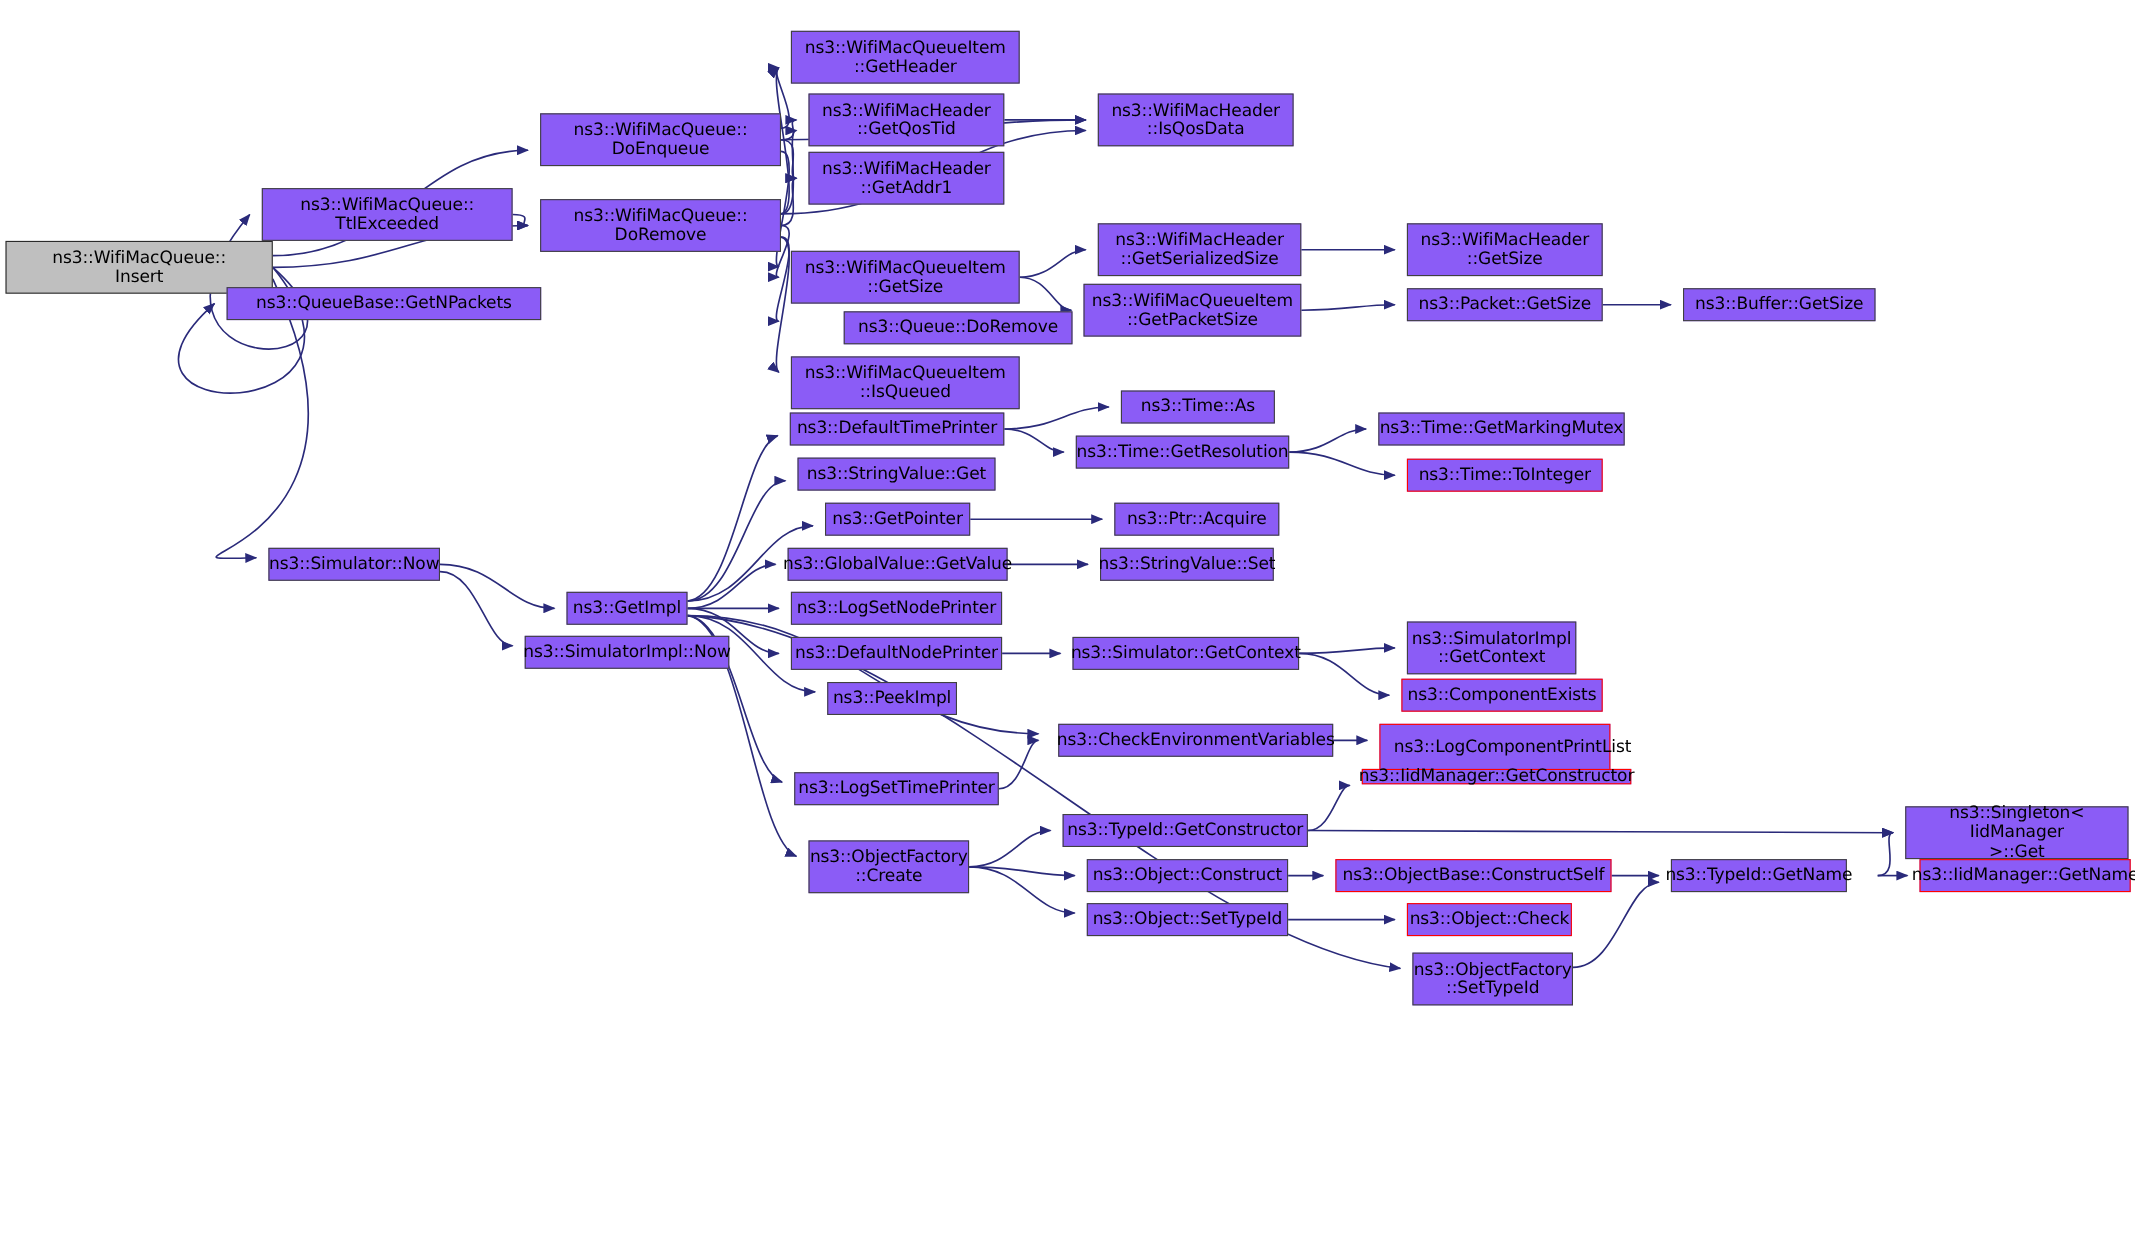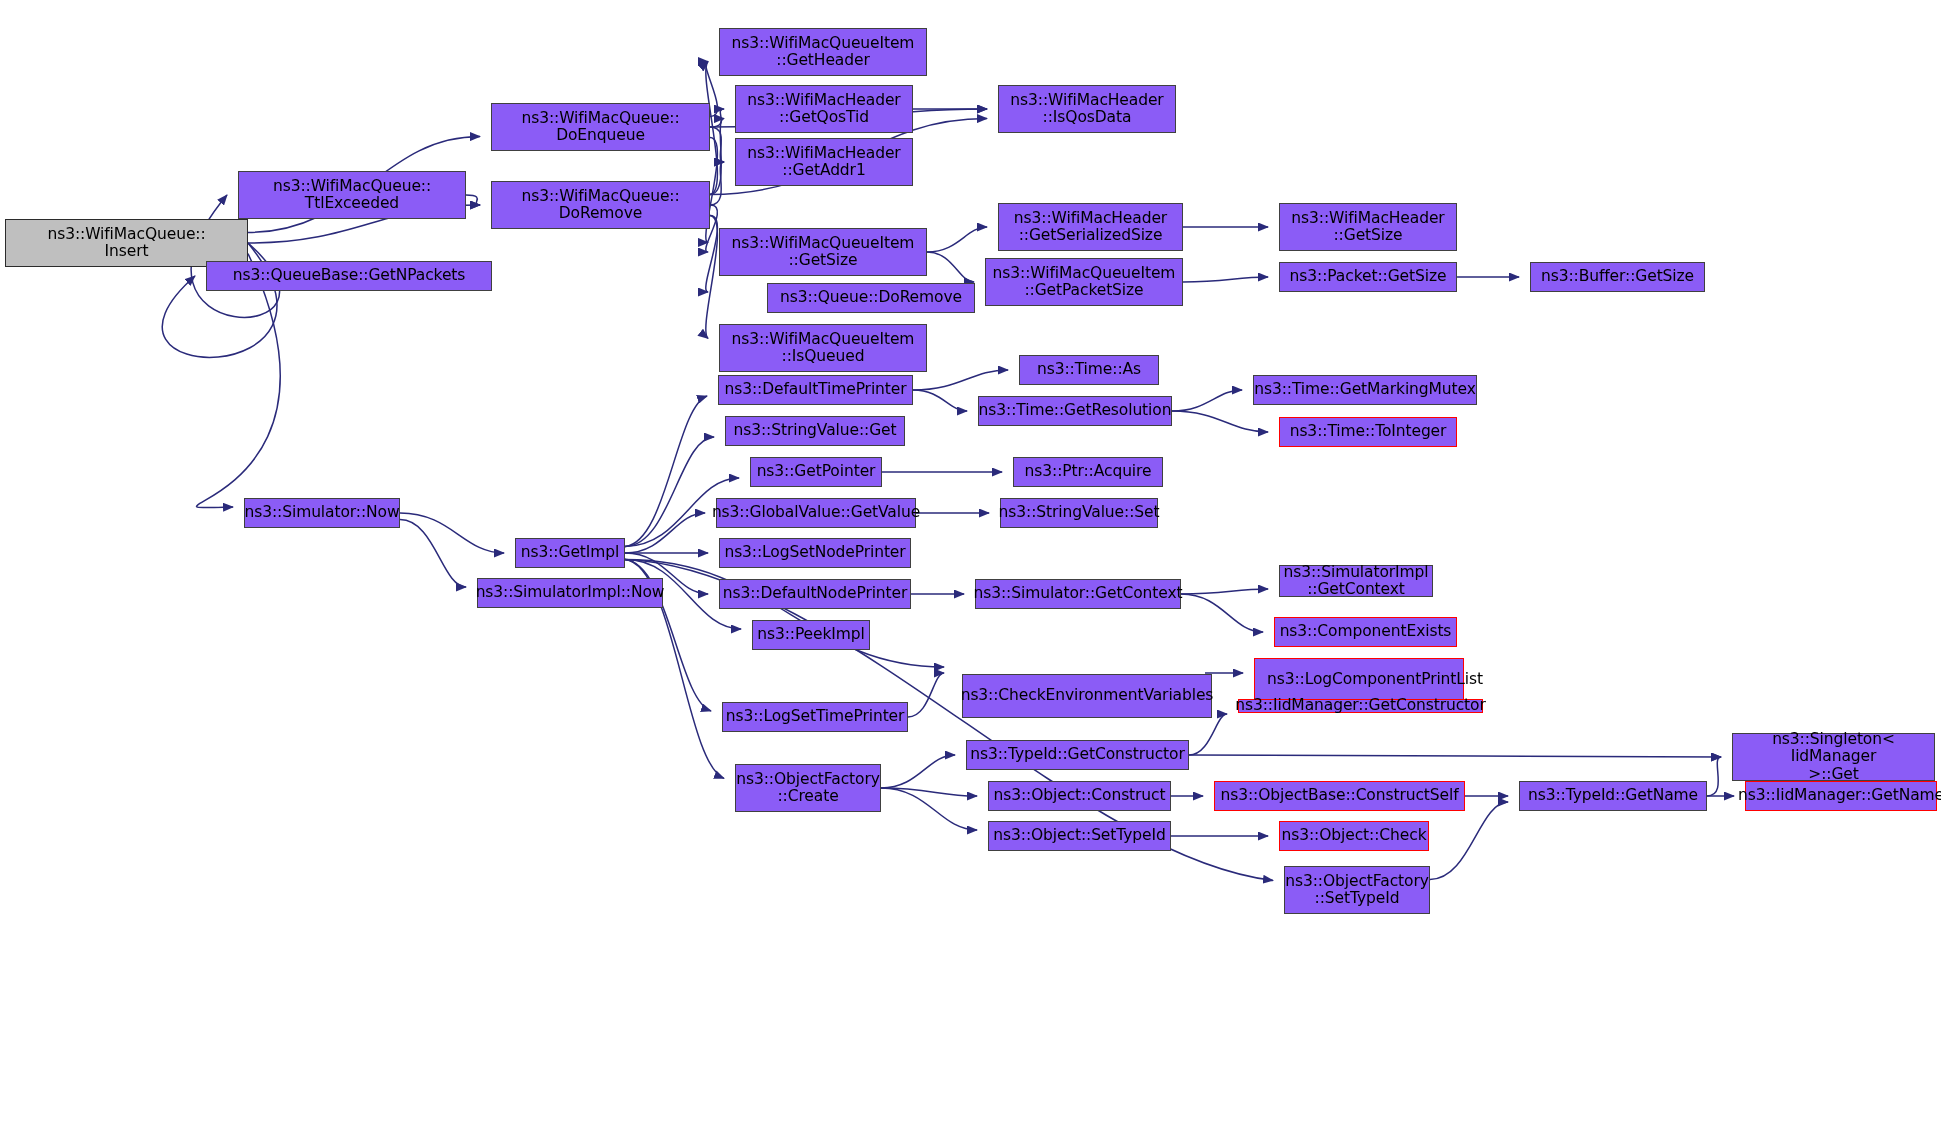--- a/index.html
+++ b/index.html
@@ -159,36 +159,36 @@
       <div class="node" style="left: 725px; top: 416px; width: 180px; height: 30px;">ns3::StringValue::Get</div>
       <div class="node" style="left: 750px; top: 457px; width: 132px; height: 30px;">ns3::GetPointer</div>
       <div class="node" style="left: 1013px; top: 457px; width: 150px; height: 30px;">ns3::Ptr::Acquire</div>
       <div class="node" style="left: 716px; top: 498px; width: 200px; height: 30px;">ns3::GlobalValue::GetValue</div>
       <div class="node" style="left: 1000px; top: 498px; width: 158px; height: 30px;">ns3::StringValue::Set</div>
       <div class="node" style="left: 515px; top: 538px; width: 110px; height: 30px;">ns3::GetImpl</div>
       <div class="node" style="left: 719px; top: 538px; width: 192px; height: 30px;">ns3::LogSetNodePrinter</div>
       <div class="node" style="left: 477px; top: 578px; width: 186px; height: 30px;">ns3::SimulatorImpl::Now</div>
       <div class="node" style="left: 719px; top: 579px; width: 192px; height: 30px;">ns3::DefaultNodePrinter</div>
       <div class="node" style="left: 975px; top: 579px; width: 206px; height: 30px;">ns3::Simulator::GetContext</div>
-      <div class="node" style="left: 1279px; top: 565px; width: 154px; height: 32px;">ns3::SimulatorImpl
+      <div class="node" style="left: 1279px; top: 565px; width: 154px; height: 48px;">ns3::SimulatorImpl
 ::GetContext</div>
       <div class="node" style="left: 752px; top: 620px; width: 118px; height: 30px;">ns3::PeekImpl</div>
       <div class="node warn" style="left: 1274px; top: 617px; width: 183px; height: 30px;">ns3::ComponentExists</div>
-      <div class="node" style="left: 962px; top: 658px; width: 250px; height: 44px; margin-top: 16px;">ns3::CheckEnvironmentVariables</div>
+      <div class="node" style="left: 962px; top: 658px; width: 250px; height: 30px;">ns3::CheckEnvironmentVariables</div>
       <div class="node warn" style="left: 1254px; top: 658px; width: 210px; height: 44px; padding-left: 36px;">ns3::LogComponentPrintList</div>
       <div class="node" style="left: 244px; top: 498px; width: 156px; height: 30px;">ns3::Simulator::Now</div>
       <div class="node" style="left: 722px; top: 702px; width: 186px; height: 30px;">ns3::LogSetTimePrinter</div>
       <div class="node warn" style="left: 1238px; top: 699px; width: 245px; height: 14px;">ns3::IidManager::GetConstructor</div>
       <div class="node" style="left: 966px; top: 740px; width: 223px; height: 30px;">ns3::TypeId::GetConstructor</div>
       <div class="node" style="left: 1732px; top: 733px; width: 203px; height: 48px;">ns3::Singleton&lt; IidManager
 &gt;::Get</div>
       <div class="node" style="left: 735px; top: 764px; width: 146px; height: 48px;">ns3::ObjectFactory
 ::Create</div>
       <div class="node" style="left: 988px; top: 781px; width: 183px; height: 30px;">ns3::Object::Construct</div>
       <div class="node warn" style="left: 1214px; top: 781px; width: 251px; height: 30px;">ns3::ObjectBase::ConstructSelf</div>
-      <div class="node" style="left: 1519px; top: 781px; width: 188px; height: 30px;">ns3::TypeId::GetName</div>
+      <div class="node" style="left: 1519px; top: 781px; width: 160px; height: 30px;">ns3::TypeId::GetName</div>
       <div class="node warn" style="left: 1745px; top: 781px; width: 192px; height: 30px;">ns3::IidManager::GetName</div>
       <div class="node" style="left: 988px; top: 821px; width: 183px; height: 30px;">ns3::Object::SetTypeId</div>
       <div class="node warn" style="left: 1279px; top: 821px; width: 150px; height: 30px;">ns3::Object::Check</div>
       <div class="node" style="left: 1284px; top: 866px; width: 146px; height: 48px;">ns3::ObjectFactory
 ::SetTypeId</div>
     </div>
 </div>
 
 </body></html>

